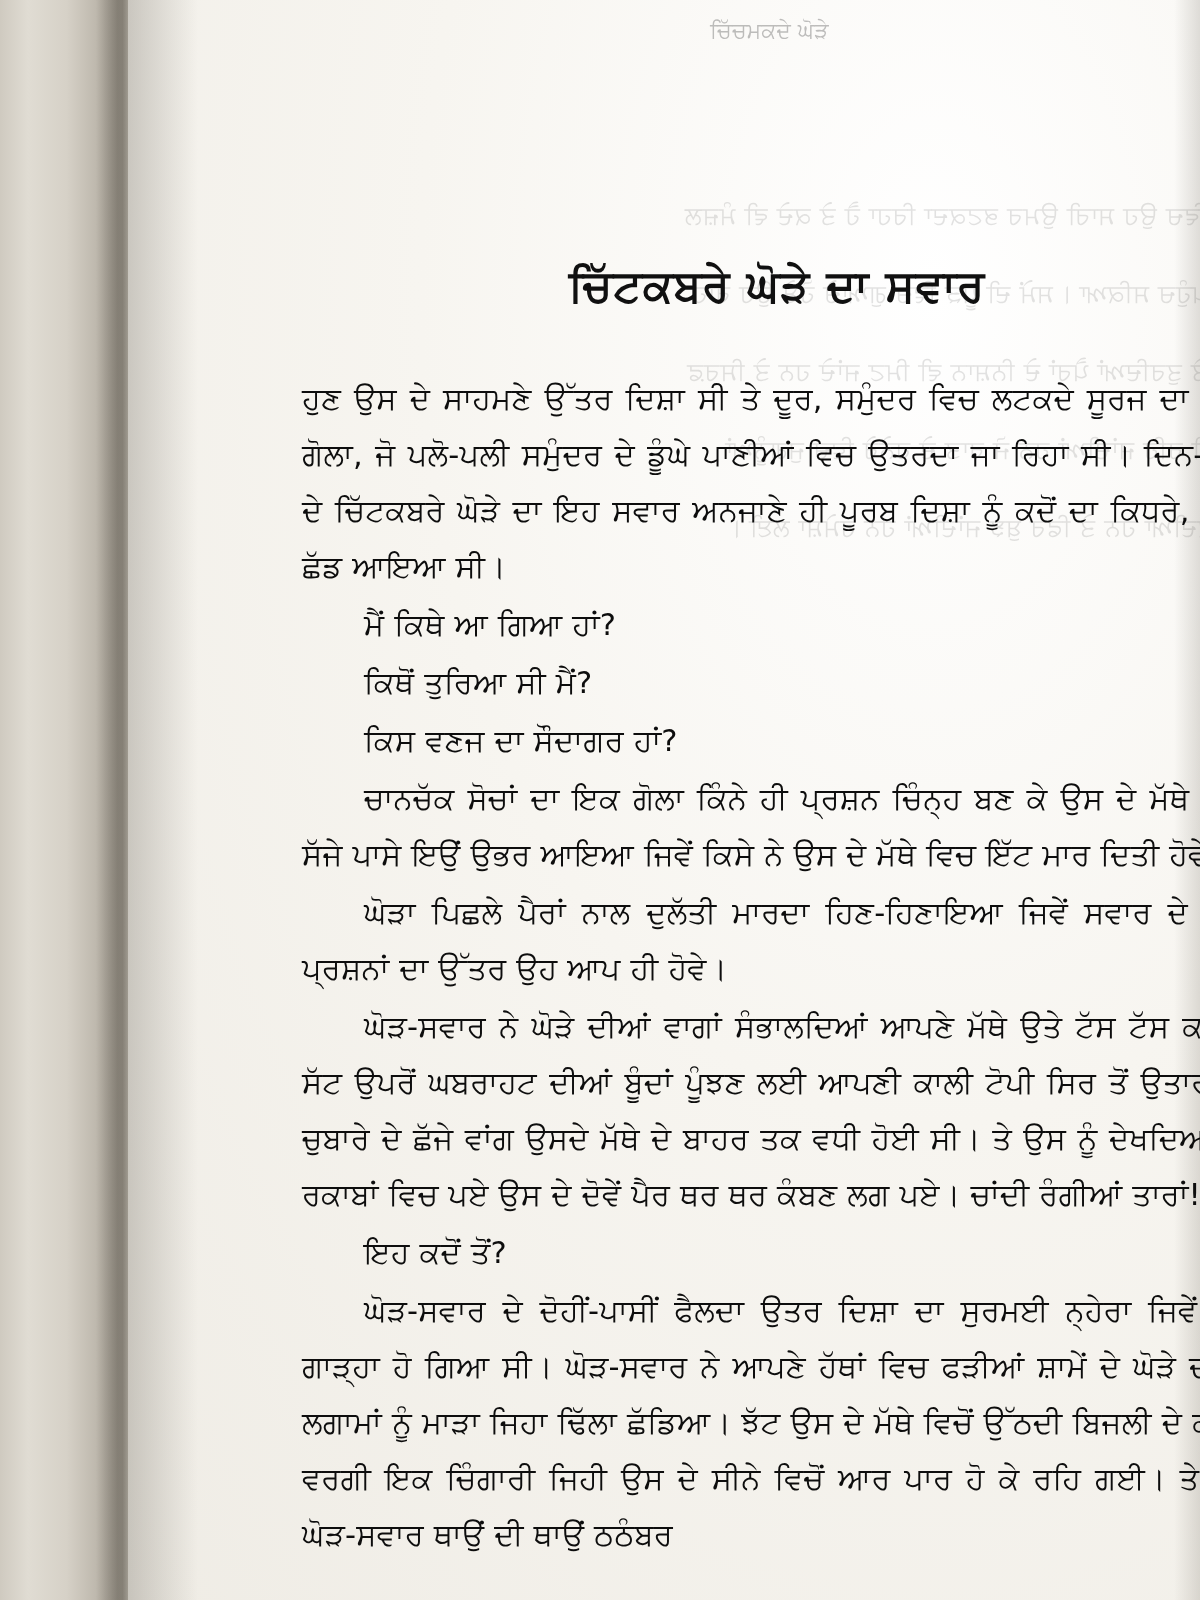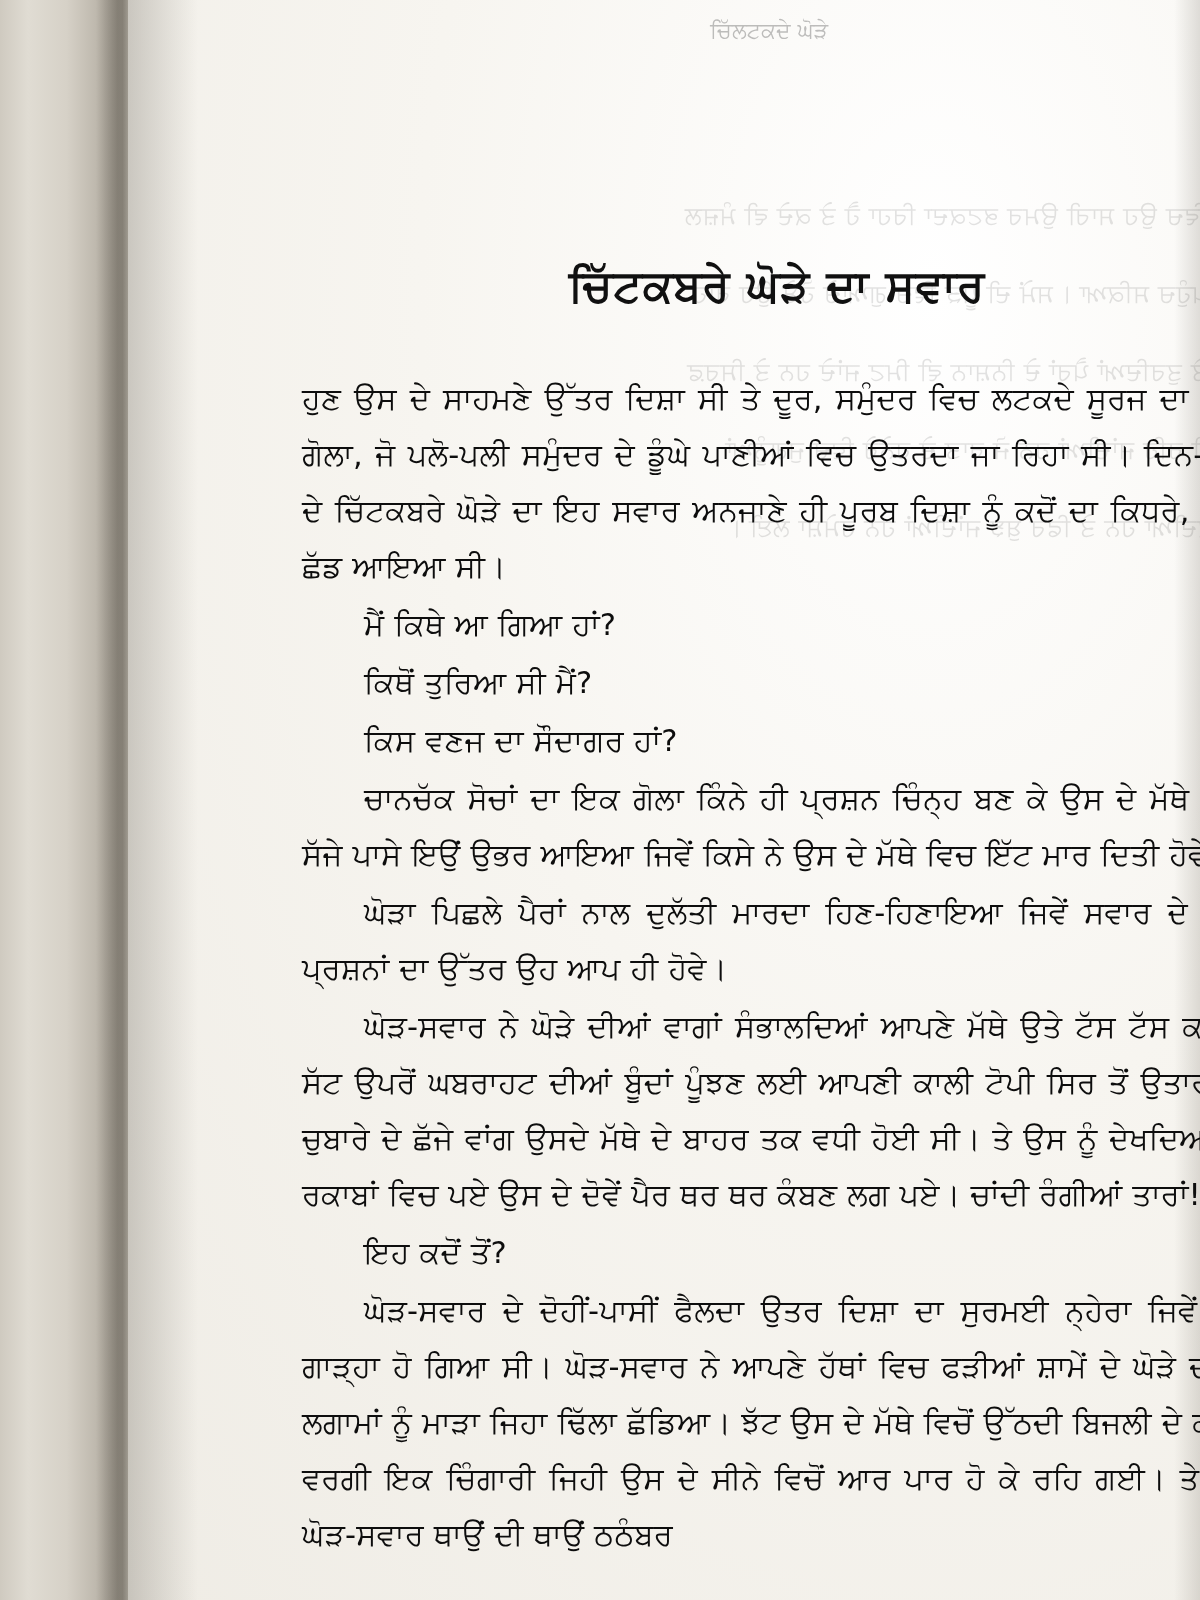--- a/index.html
+++ b/index.html
@@ -149,21 +149,21 @@
     <div class="bleed">
       <p>ਹਨ ਜਿਸ ਵਿਚ ਉਹ ਸਾਰੀ ਉਮਰ ਭਟਕਦਾ ਰਿਹਾ ਹੈ ਤੇ ਕਦੇ ਵੀ ਮੰਜ਼ਲ</p>
       <p>ਤਕ ਨਹੀਂ ਪਹੁੰਚ ਸਕਿਆ। ਸਮੇਂ ਦੀ ਧੂੜ ਵਿਚ ਗੁਆਚੇ ਹੋਏ ਉਹ ਰਾਹ</p>
       <p>ਜਿਨ੍ਹਾਂ ਉਤੇ ਤੁਰਦਿਆਂ ਪੈਰਾਂ ਦੇ ਨਿਸ਼ਾਨ ਵੀ ਮਿਟ ਜਾਂਦੇ ਹਨ ਤੇ ਸਿਰਫ਼</p>
       <p>ਯਾਦਾਂ ਬਾਕੀ ਰਹਿ ਜਾਂਦੀਆਂ ਹਨ ਜੋ ਰਾਤ ਦੇ ਹਨੇਰੇ ਵਿਚ ਜੁਗਨੂੰਆਂ</p>
       <p>ਵਾਂਗ ਚਮਕਦੀਆਂ ਹਨ ਤੇ ਫਿਰ ਬੁਝ ਜਾਂਦੀਆਂ ਹਨ ਹਮੇਸ਼ਾ ਲਈ।</p>
     </div>
 
     <div class="content">
 
-      <div class="running-head">ਚਿੱਲਟਕਦੇ ਘੋੜੇ</div>
+      <div class="running-head">ਚਿੱਚਮਕਦੇ ਘੋੜੇ</div>
 
       <h1 class="title">ਚਿੱਟਕਬਰੇ ਘੋੜੇ ਦਾ ਸਵਾਰ</h1>
 
       <div class="body-text">
         <p>ਹੁਣ ਉਸ ਦੇ ਸਾਹਮਣੇ ਉੱਤਰ ਦਿਸ਼ਾ ਸੀ ਤੇ ਦੂਰ, ਸਮੁੰਦਰ ਵਿਚ ਲਟਕਦੇ ਸੂਰਜ ਦਾ ਲਾਲ ਗੋਲਾ, ਜੋ ਪਲੋ-ਪਲੀ ਸਮੁੰਦਰ ਦੇ ਡੂੰਘੇ ਪਾਣੀਆਂ ਵਿਚ ਉਤਰਦਾ ਜਾ ਰਿਹਾ ਸੀ। ਦਿਨ-ਰਾਤ ਦੇ ਚਿੱਟਕਬਰੇ ਘੋੜੇ ਦਾ ਇਹ ਸਵਾਰ ਅਨਜਾਣੇ ਹੀ ਪੂਰਬ ਦਿਸ਼ਾ ਨੂੰ ਕਦੋਂ ਦਾ ਕਿਧਰੇ, ਪਿੱਛੇ ਛੱਡ ਆਇਆ ਸੀ।</p>
         <p class="q">ਮੈਂ ਕਿਥੇ ਆ ਗਿਆ ਹਾਂ?</p>
         <p class="q">ਕਿਥੋਂ ਤੁਰਿਆ ਸੀ ਮੈਂ?</p>
         <p class="q">ਕਿਸ ਵਣਜ ਦਾ ਸੌਦਾਗਰ ਹਾਂ?</p>
         <p class="indent">ਚਾਨਚੱਕ ਸੋਚਾਂ ਦਾ ਇਕ ਗੋਲਾ ਕਿੰਨੇ ਹੀ ਪ੍ਰਸ਼ਨ ਚਿੰਨ੍ਹ ਬਣ ਕੇ ਉਸ ਦੇ ਮੱਥੇ ਵਿਚ ਸੱਜੇ ਪਾਸੇ ਇਉਂ ਉਭਰ ਆਇਆ ਜਿਵੇਂ ਕਿਸੇ ਨੇ ਉਸ ਦੇ ਮੱਥੇ ਵਿਚ ਇੱਟ ਮਾਰ ਦਿਤੀ ਹੋਵੇ।</p>
         <p class="indent">ਘੋੜਾ ਪਿਛਲੇ ਪੈਰਾਂ ਨਾਲ ਦੁਲੱਤੀ ਮਾਰਦਾ ਹਿਣ-ਹਿਣਾਇਆ ਜਿਵੇਂ ਸਵਾਰ ਦੇ ਸਾਰੇ ਪ੍ਰਸ਼ਨਾਂ ਦਾ ਉੱਤਰ ਉਹ ਆਪ ਹੀ ਹੋਵੇ।</p>

